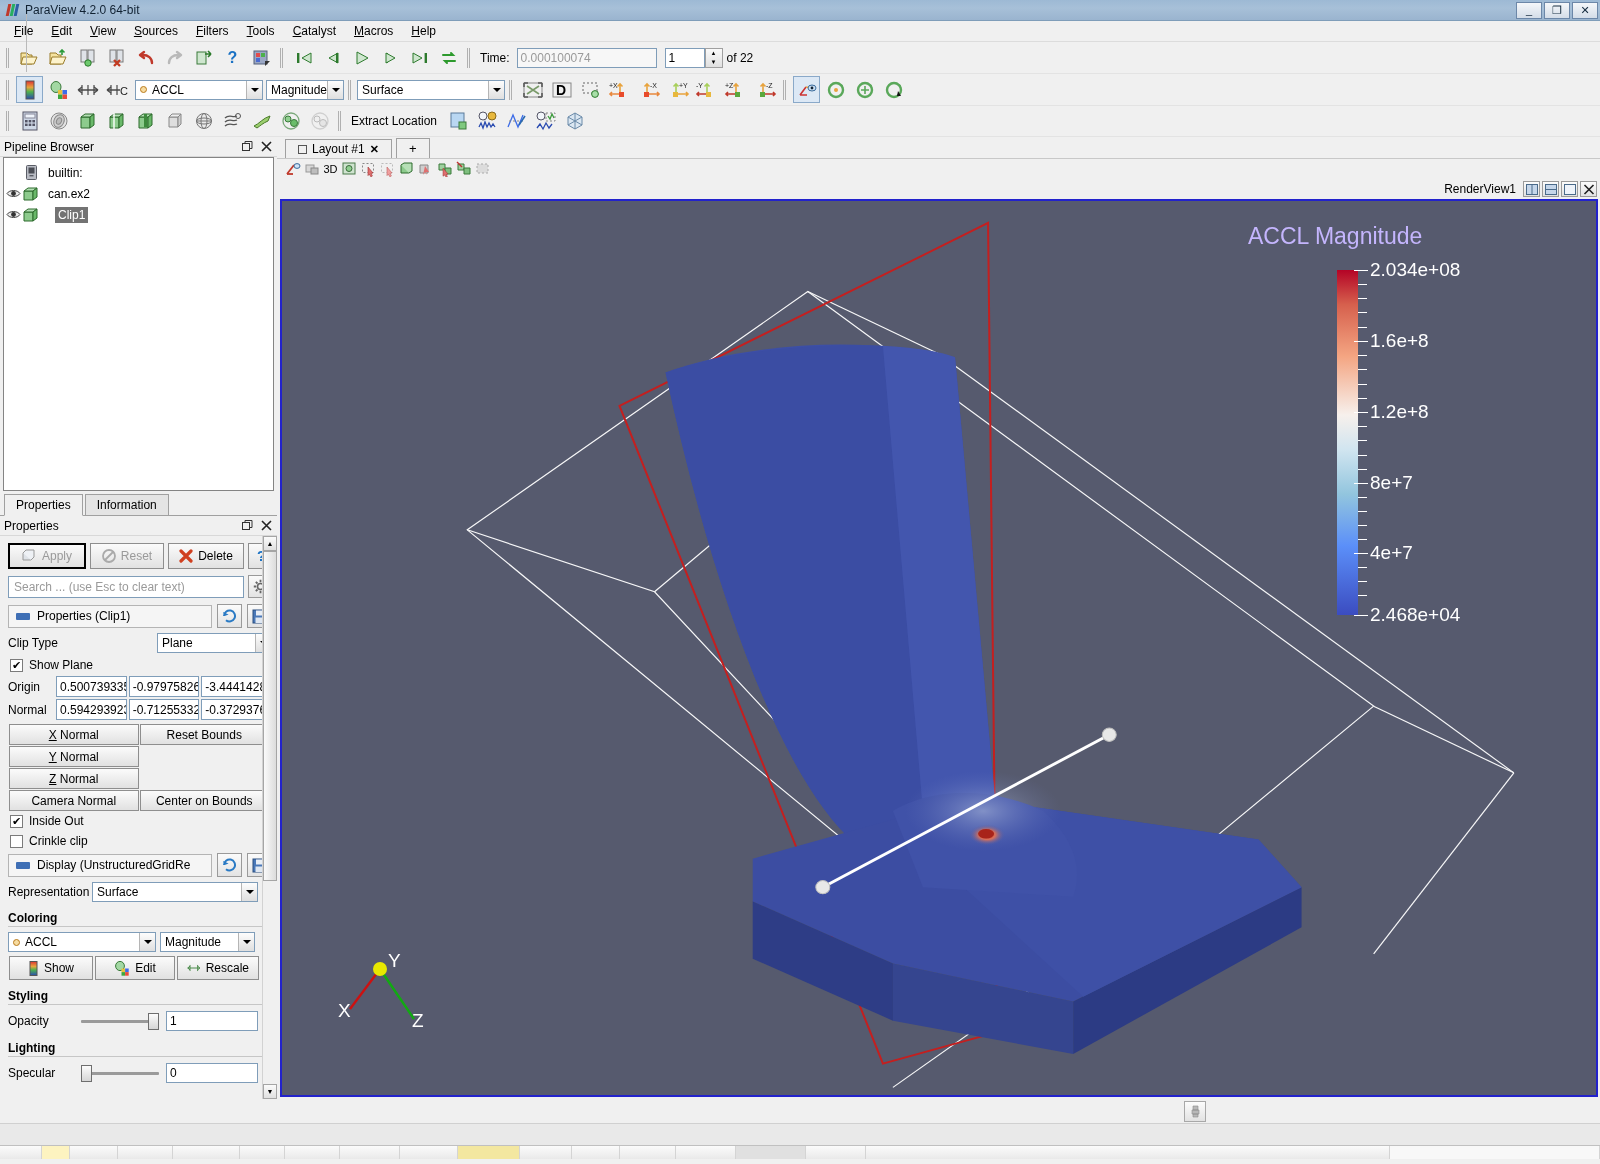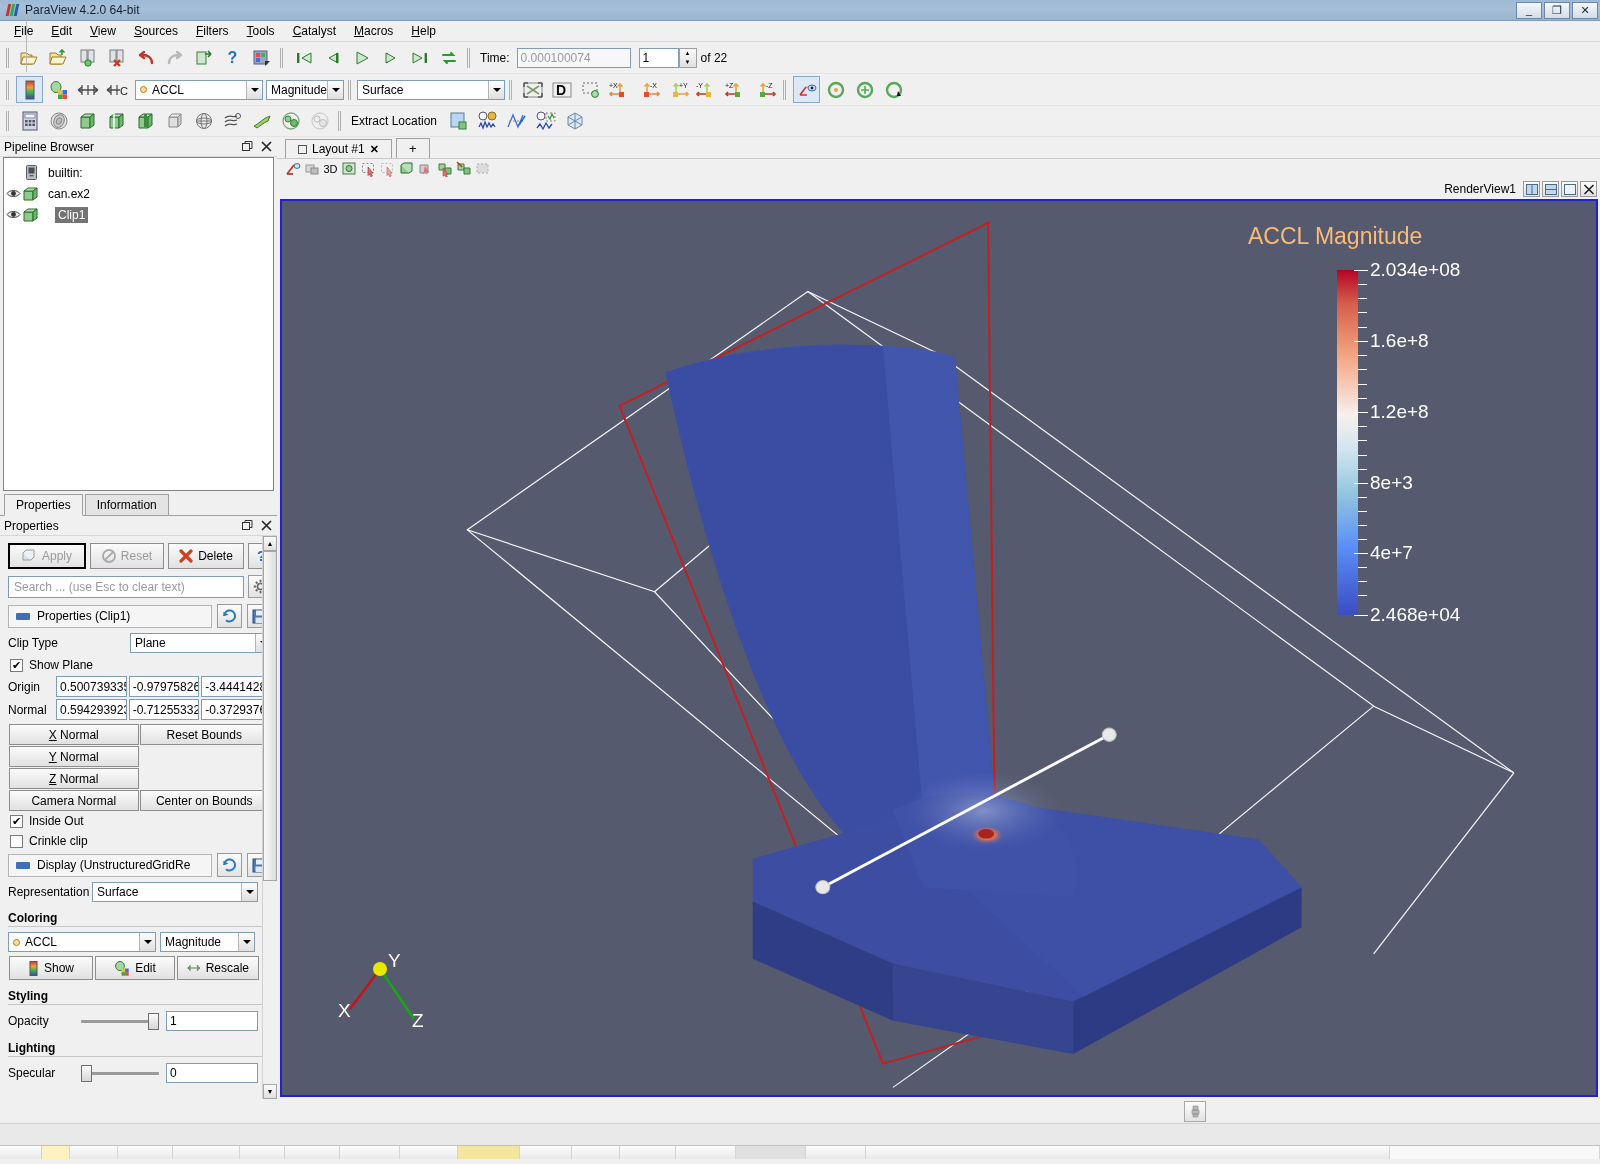--- a/index.html
+++ b/index.html
@@ -141,21 +141,21 @@
   #view-toolbar { height:21px; display:flex; align-items:center; gap:0px; padding-left:6px;
                   border-top:1px solid #c8c8c8; }
   .vtb { width:19px; height:19px; display:flex; align-items:center; justify-content:center; }
   #viewhdr { height:20px; display:flex; align-items:center; justify-content:flex-end; padding-right:3px; gap:2px; }
   #viewhdr .rv-name { font-size:12px; margin-right:5px; }
   .rv-btn { width:17px; height:16px; border:1px solid #9a9a9a; background:linear-gradient(to bottom,#fcfcfc,#e2e2e2);
             display:flex; align-items:center; justify-content:center; }
   #renderview { flex:1; margin:0 2px 2px 3px; border:2px solid #2222cc; background:#565a6e; position:relative; overflow:hidden; }
   
   #scalarbar { position:absolute; right:118px; top:22px; width:230px; height:420px; }
-  #sb-title { color:#fdba74; font-size:23px; white-space:nowrap; position:absolute; left:0px; top:0px; }
+  #sb-title { color:#c4b5fd; font-size:23px; white-space:nowrap; position:absolute; left:0px; top:0px; }
   #sb-gradient { position:absolute; left:89px; top:47px; width:21px; height:345px;
                  background:linear-gradient(to bottom,
                    #b40426 0%, #d6604d 10%, #f4a582 25%, #f7f0ec 42%,
                    #d1e5f0 52%, #92c5de 65%, #5b8ff9 80%, #3b4cc0 100%); }
   .sb-tick { position:absolute; left:110px; width:9px; height:1px; background:#fff; }
   .sb-tick.major { width:14px; left:106px; }
   .sb-lab { position:absolute; left:122px; color:#fff; font-size:19px; white-space:nowrap; transform:translateY(-50%); }
   
   #axes-widget { position:absolute; left:48px; bottom:66px; width:100px; height:82px; }
   
@@ -283,21 +283,21 @@
         <rect x="14.6" y="3" width="2.4" height="10" fill="#2d7a2d"></rect>
       </svg>
   </div>
   <div class="tbtn">
     <svg width="20" height="16" viewBox="0 0 20 16">
         <path d="M4 5h10l-2-2M16 11H6l2 2" stroke="#2d9a2d" stroke-width="2" fill="none" stroke-linecap="round"></path>
       </svg>
   </div>
   <div class="grip"></div>
   <div class="tb-label">Time:</div>
-  <div class="txtfield disabled" style="width:114px;">0.000100074</div>
+  <div class="txtfield disabled" style="width:140px;">0.000100074</div>
   <div class="txtfield" style="width:40px;margin-left:8px;">1</div>
   <div class="spin">
     <div>▲</div>
     <div>▼</div>
   </div>
   <div class="tb-label">of 22</div>
 </div>
 
 <div class="toolbar-row">
   <div class="grip"></div>
@@ -715,21 +715,21 @@
             <svg width="15" height="15" viewBox="0 0 15 15">
                 <rect x="1" y="1" width="13" height="13" fill="#4a78b8" stroke="#2a4f80"></rect>
                 <rect x="4" y="1.5" width="7" height="5" fill="#e9eef5"></rect>
                 <rect x="3.5" y="8.5" width="8" height="5.5" fill="#dfe7f2"></rect>
               </svg>
           </div>
         </div>
 
         <div class="prow">
           <span class="plabel" style="width:118px;">Clip Type</span>
-          <div class="combo" style="flex:1;">
+          <div class="combo" style="flex:1;margin-left:27px;">
             <span>Plane</span>
             <span class="arrow"></span>
           </div>
         </div>
 
         <div class="pcheck">
           <span class="cbox">✔</span>
           <span>Show Plane</span>
         </div>
 
@@ -1104,21 +1104,21 @@
         <div class="sb-tick" style="top:274px;"></div>
         <div class="sb-tick" style="top:288px;"></div>
         <div class="sb-tick" style="top:302px;"></div>
         <div class="sb-tick" style="top:316px;"></div>
         <div class="sb-tick" style="top:344px;"></div>
         <div class="sb-tick" style="top:358px;"></div>
         <div class="sb-tick" style="top:372px;"></div>
         <div class="sb-lab" style="top:47px;">2.034e+08</div>
         <div class="sb-lab" style="top:118px;">1.6e+8</div>
         <div class="sb-lab" style="top:189px;">1.2e+8</div>
-        <div class="sb-lab" style="top:260px;">8e+3</div>
+        <div class="sb-lab" style="top:260px;">8e+7</div>
         <div class="sb-lab" style="top:330px;">4e+7</div>
         <div class="sb-lab" style="top:392px;">2.468e+04</div>
       </div>
     </div>
   </div>
 </div>
 
 <div id="bottomstrip">
   <div class="spacer"></div>
   <div style="width:790px;"></div>

